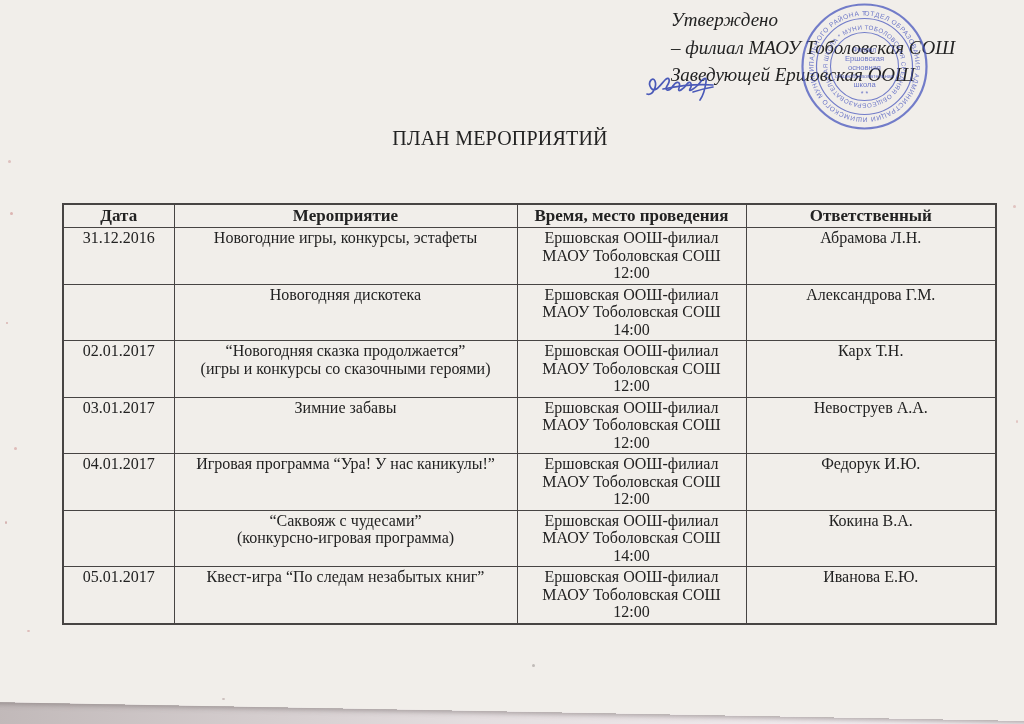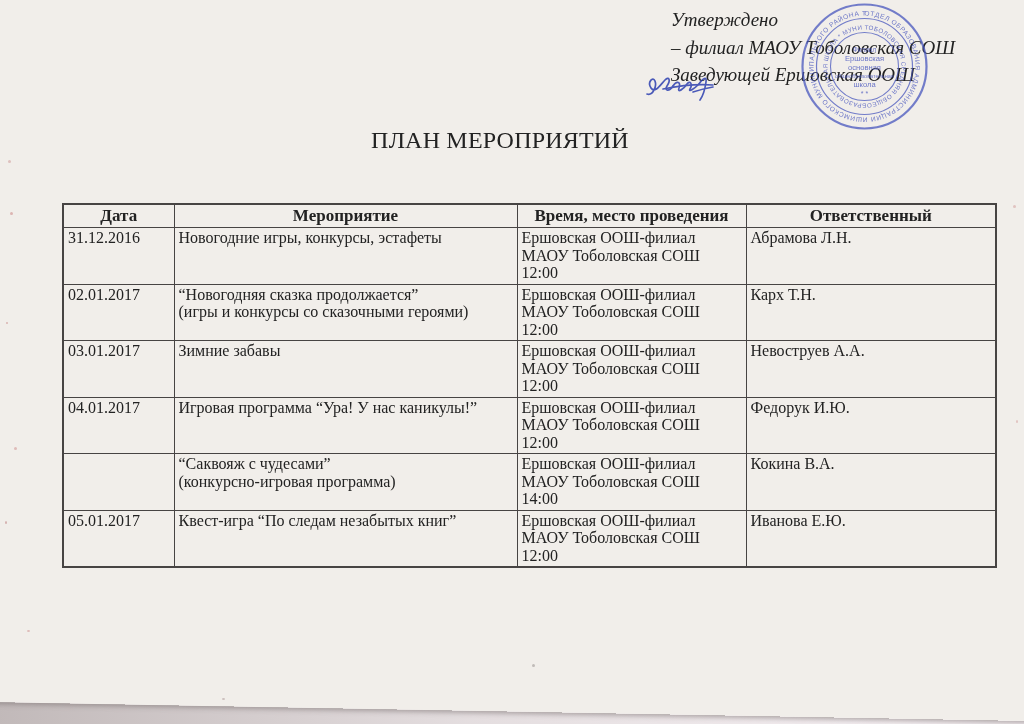--- a/index.html
+++ b/index.html
@@ -25,42 +25,42 @@
   .approval{
     position:absolute;top:6px;right:69px;text-align:left;
     font-size:19px;line-height:27.5px;white-space:nowrap;font-style:italic;
   }
   .sig-line{
     display:inline-block;width:112px;height:19px;
     border-bottom:1.6px solid #2c2c2c;margin-right:10px;vertical-align:bottom;
   }
 
   
-  .titles{position:absolute;top:127px;left:0;width:1000px;text-align:center;font-size:24px;letter-spacing:.2px;}
+  .titles{position:absolute;top:127px;left:0;width:1000px;text-align:center;font-size:20px;letter-spacing:.2px;}
   .titles .t1{margin:0;}
   .titles .t2{margin:17px 0 0 0;}
 
   
   table.schedule{
     position:absolute;left:62px;top:203px;width:933px;
     border-collapse:collapse;table-layout:fixed;
     font-size:16px;
   }
   table.schedule col.c1{width:111px;}
   table.schedule col.c2{width:343px;}
   table.schedule col.c3{width:229px;}
   table.schedule col.c4{width:250px;}
   table.schedule th, table.schedule td{
     border:1.5px solid #474443;padding:1px 4px 2px 4px;vertical-align:top;
   }
   table.schedule{border:2px solid #474443;}
   table.schedule th{
     text-align:center;font-size:17px;font-weight:bold;height:18px;line-height:19px;
   }
-  table.schedule td{line-height:17.5px;}
+  table.schedule td{text-align:center;line-height:17.5px;}
   tbody tr{height:50px;}
   tbody tr:nth-child(6){height:52px;}
   tbody tr:nth-child(8){height:53px;}
 
   
   .stamp{position:absolute;left:799px;top:1px;width:131px;height:131px;opacity:.92;}
   .stamp text{font-family:"Liberation Sans", sans-serif;}
 
   
   .signature{position:absolute;left:643px;top:72px;width:108px;height:30px;}
@@ -131,20 +131,32 @@
           <div>Новогодние игры, конкурсы, эстафеты</div>
         </td>
     <td>
           <div>Ершовская ООШ-филиал</div>
           <div>МАОУ Тоболовская СОШ</div>
           <div>12:00</div>
         </td>
     <td>Абрамова Л.Н.</td>
   </tr>
 
+  <tr>
+    <td></td>
+    <td>
+          <div>Новогодняя дискотека</div>
+        </td>
+    <td>
+          <div>Ершовская ООШ-филиал</div>
+          <div>МАОУ Тоболовская СОШ</div>
+          <div>14:00</div>
+        </td>
+    <td>Александрова Г.М.</td>
+  </tr>
 
   <tr>
     <td>02.01.2017</td>
     <td>
           <div>“Новогодняя сказка продолжается”</div>
           <div>(игры и конкурсы со сказочными героями)</div>
         </td>
     <td>
           <div>Ершовская ООШ-филиал</div>
           <div>МАОУ Тоболовская СОШ</div>

